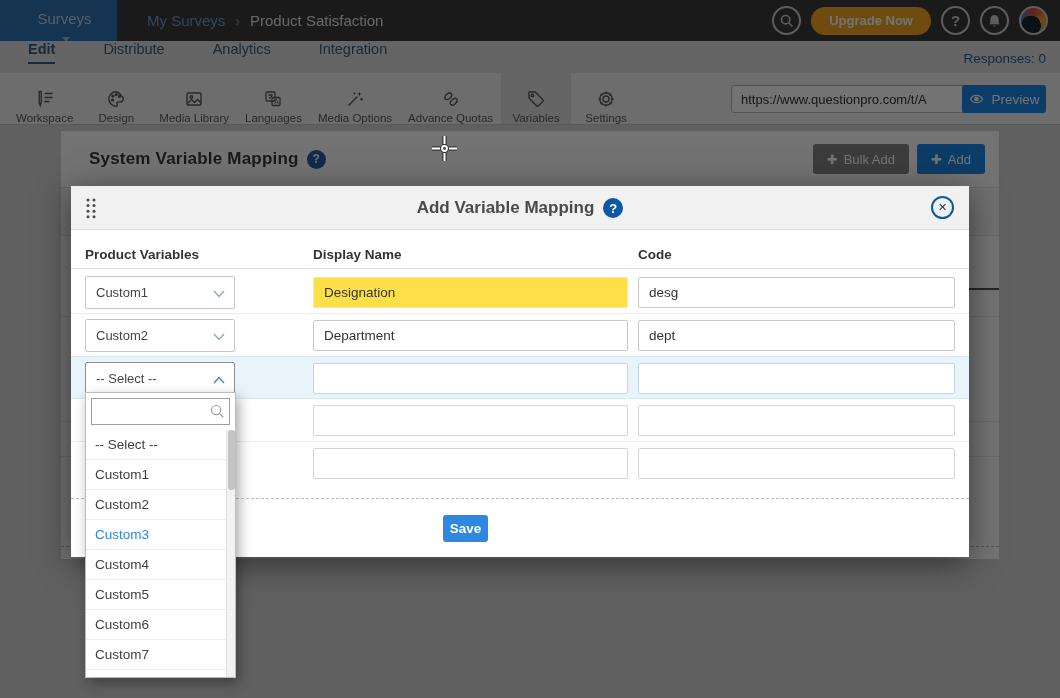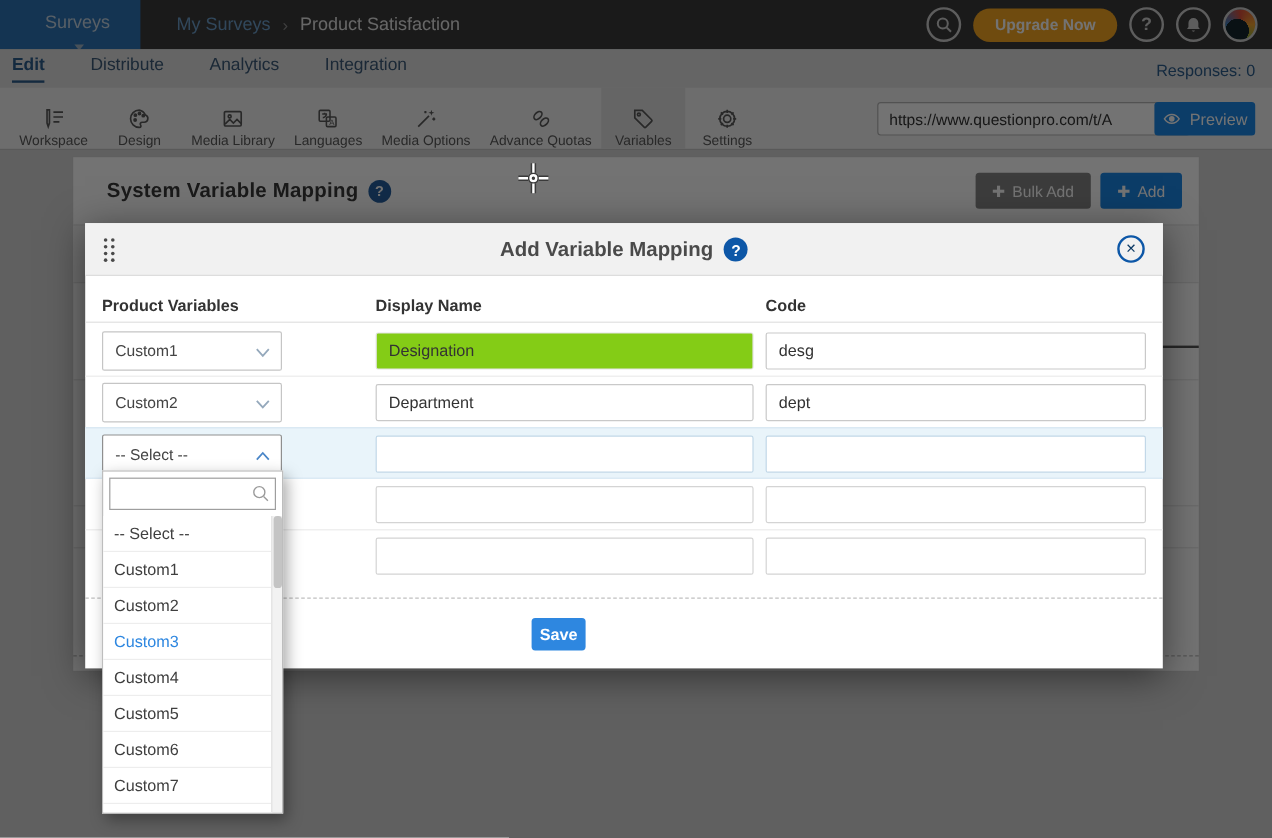--- a/index.html
+++ b/index.html
@@ -19,21 +19,21 @@
   .crumb-current { color:#e4e4e4; }
   .topbar-right { position:absolute; right:12px; top:0; height:41px; display:flex; align-items:center; gap:10px; }
   .ring { width:29px; height:29px; border:2px solid #cfcfcf; border-radius:50%; display:flex; align-items:center; justify-content:center; color:#cfcfcf; }
   .upgrade-btn { height:28px; padding:0 18px; background:#f5a623; border:none; border-radius:14px; color:#fff; font-weight:bold; font-size:13px; display:flex; align-items:center; }
   .help-q { font-size:15px; font-weight:bold; color:#cfcfcf; }
   .avatar { width:29px; height:29px; border:2px solid #cfcfcf; border-radius:50%;
             background: radial-gradient(circle at 40% 70%, #15262e 42%, transparent 43%),
                         conic-gradient(#d94f3c,#f1a12f,#64b446,#3d7fc1,#d94f3c); }
 
   
-  .tabbar { position:absolute; left:0; top:41px; width:1060px; height:32px; background:#dfe0e0; display:flex; align-items:center; padding-left:10px; gap:38px; }
+  .tabbar { position:absolute; left:0; top:41px; width:1060px; height:32px; background:#dfe0e0; display:flex; align-items:flex-start; padding-left:28px; gap:48px; }
   .tab { font-size:14.5px; color:#3c5a78; padding-bottom:7px; cursor:pointer; }
   .tab.active { color:#2e5d8c; font-weight:bold; border-bottom:2px solid #2e5d8c; padding-bottom:5px; }
   .responses { position:absolute; right:14px; bottom:7px; font-size:13.5px; color:#2e5d8c; }
 
   
   .toolbar { position:absolute; left:0; top:73px; width:1060px; height:52px; background:#f2f2f2; border-bottom:1px solid #c6c6c6; display:flex; align-items:stretch; padding-left:8px; }
   .tool-item { min-width:70px; padding:0 8px; display:flex; flex-direction:column; align-items:center; justify-content:flex-end; gap:3px; color:#5a5a5a; font-size:11.5px; cursor:pointer; }
   .tool-item.selected { background:#e0e0e0; }
   .tool-item svg { display:block; }
   .url-group { position:absolute; left:731px; top:12px; width:261px; height:28px; }
@@ -72,21 +72,21 @@
   .m-row { position:absolute; left:0; width:898px; height:43px; }
   .m-row.sep { border-bottom:1px solid #ececec; }
   .m-row.hl { background:#e9f4fa; border-top:1px solid #d6e7f2; border-bottom:1px solid #d6e7f2; }
 
   .sel-box { position:absolute; left:14px; top:5px; width:150px; height:33px; background:#fff; border:1px solid #c5c5c5; border-radius:2px; display:flex; align-items:center; padding:0 10px; font-size:13px; color:#444; cursor:pointer; }
   .sel-box.open { border-color:#8f8f8f; }
   .sel-chev { position:absolute; right:9px; top:13px; }
   .fld { position:absolute; top:6px; height:31px; border-radius:2px; font-size:13.5px; color:#333; padding:0 10px; font-family:inherit; }
   .fld.dn { left:242px; width:315px; }
   .fld.cd { left:567px; width:317px; }
-  .fld.ro { background:#84cc16; border:1px solid #e3e3e3; }
+  .fld.ro { background:#fde047; border:1px solid #e3e3e3; }
   .fld.wt { background:#fff; border:1px solid #c9c9c9; }
   .fld.bl { background:#fff; border:1px solid #c2d8e8; }
   .fld.lt { background:#fff; border:1px solid #d4d4d4; }
 
   .m-dash { position:absolute; left:0; top:312px; width:100%; border-top:1px dashed #c0c0c0; }
   .save-btn { position:absolute; left:372px; top:329px; width:45px; height:27px; background:#2e87e0; border:none; border-radius:3px; color:#fff; font-size:13.5px; font-weight:bold; }
 
   
   .dd-panel { position:absolute; left:85px; top:392px; width:151px; height:286px; background:#fff; border:1px solid #bdbdbd; z-index:70; box-shadow:3px 5px 12px rgba(0,0,0,.35); }
   .dd-search-wrap { position:absolute; left:5px; top:5px; width:139px; height:27px; }

